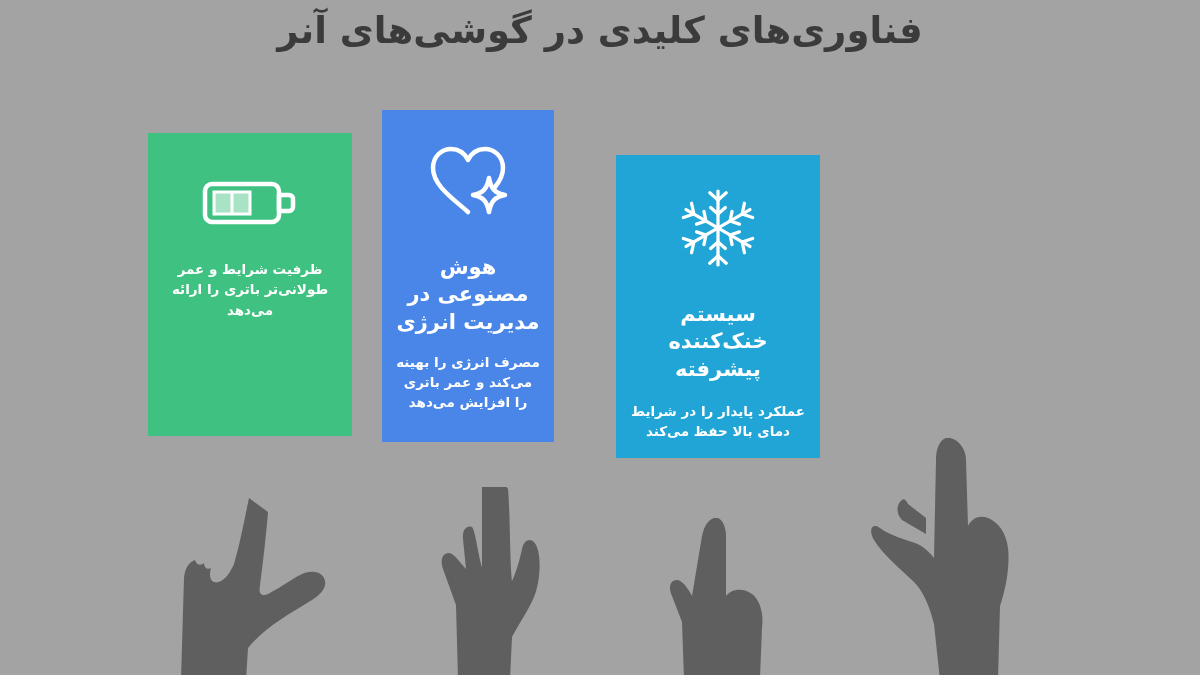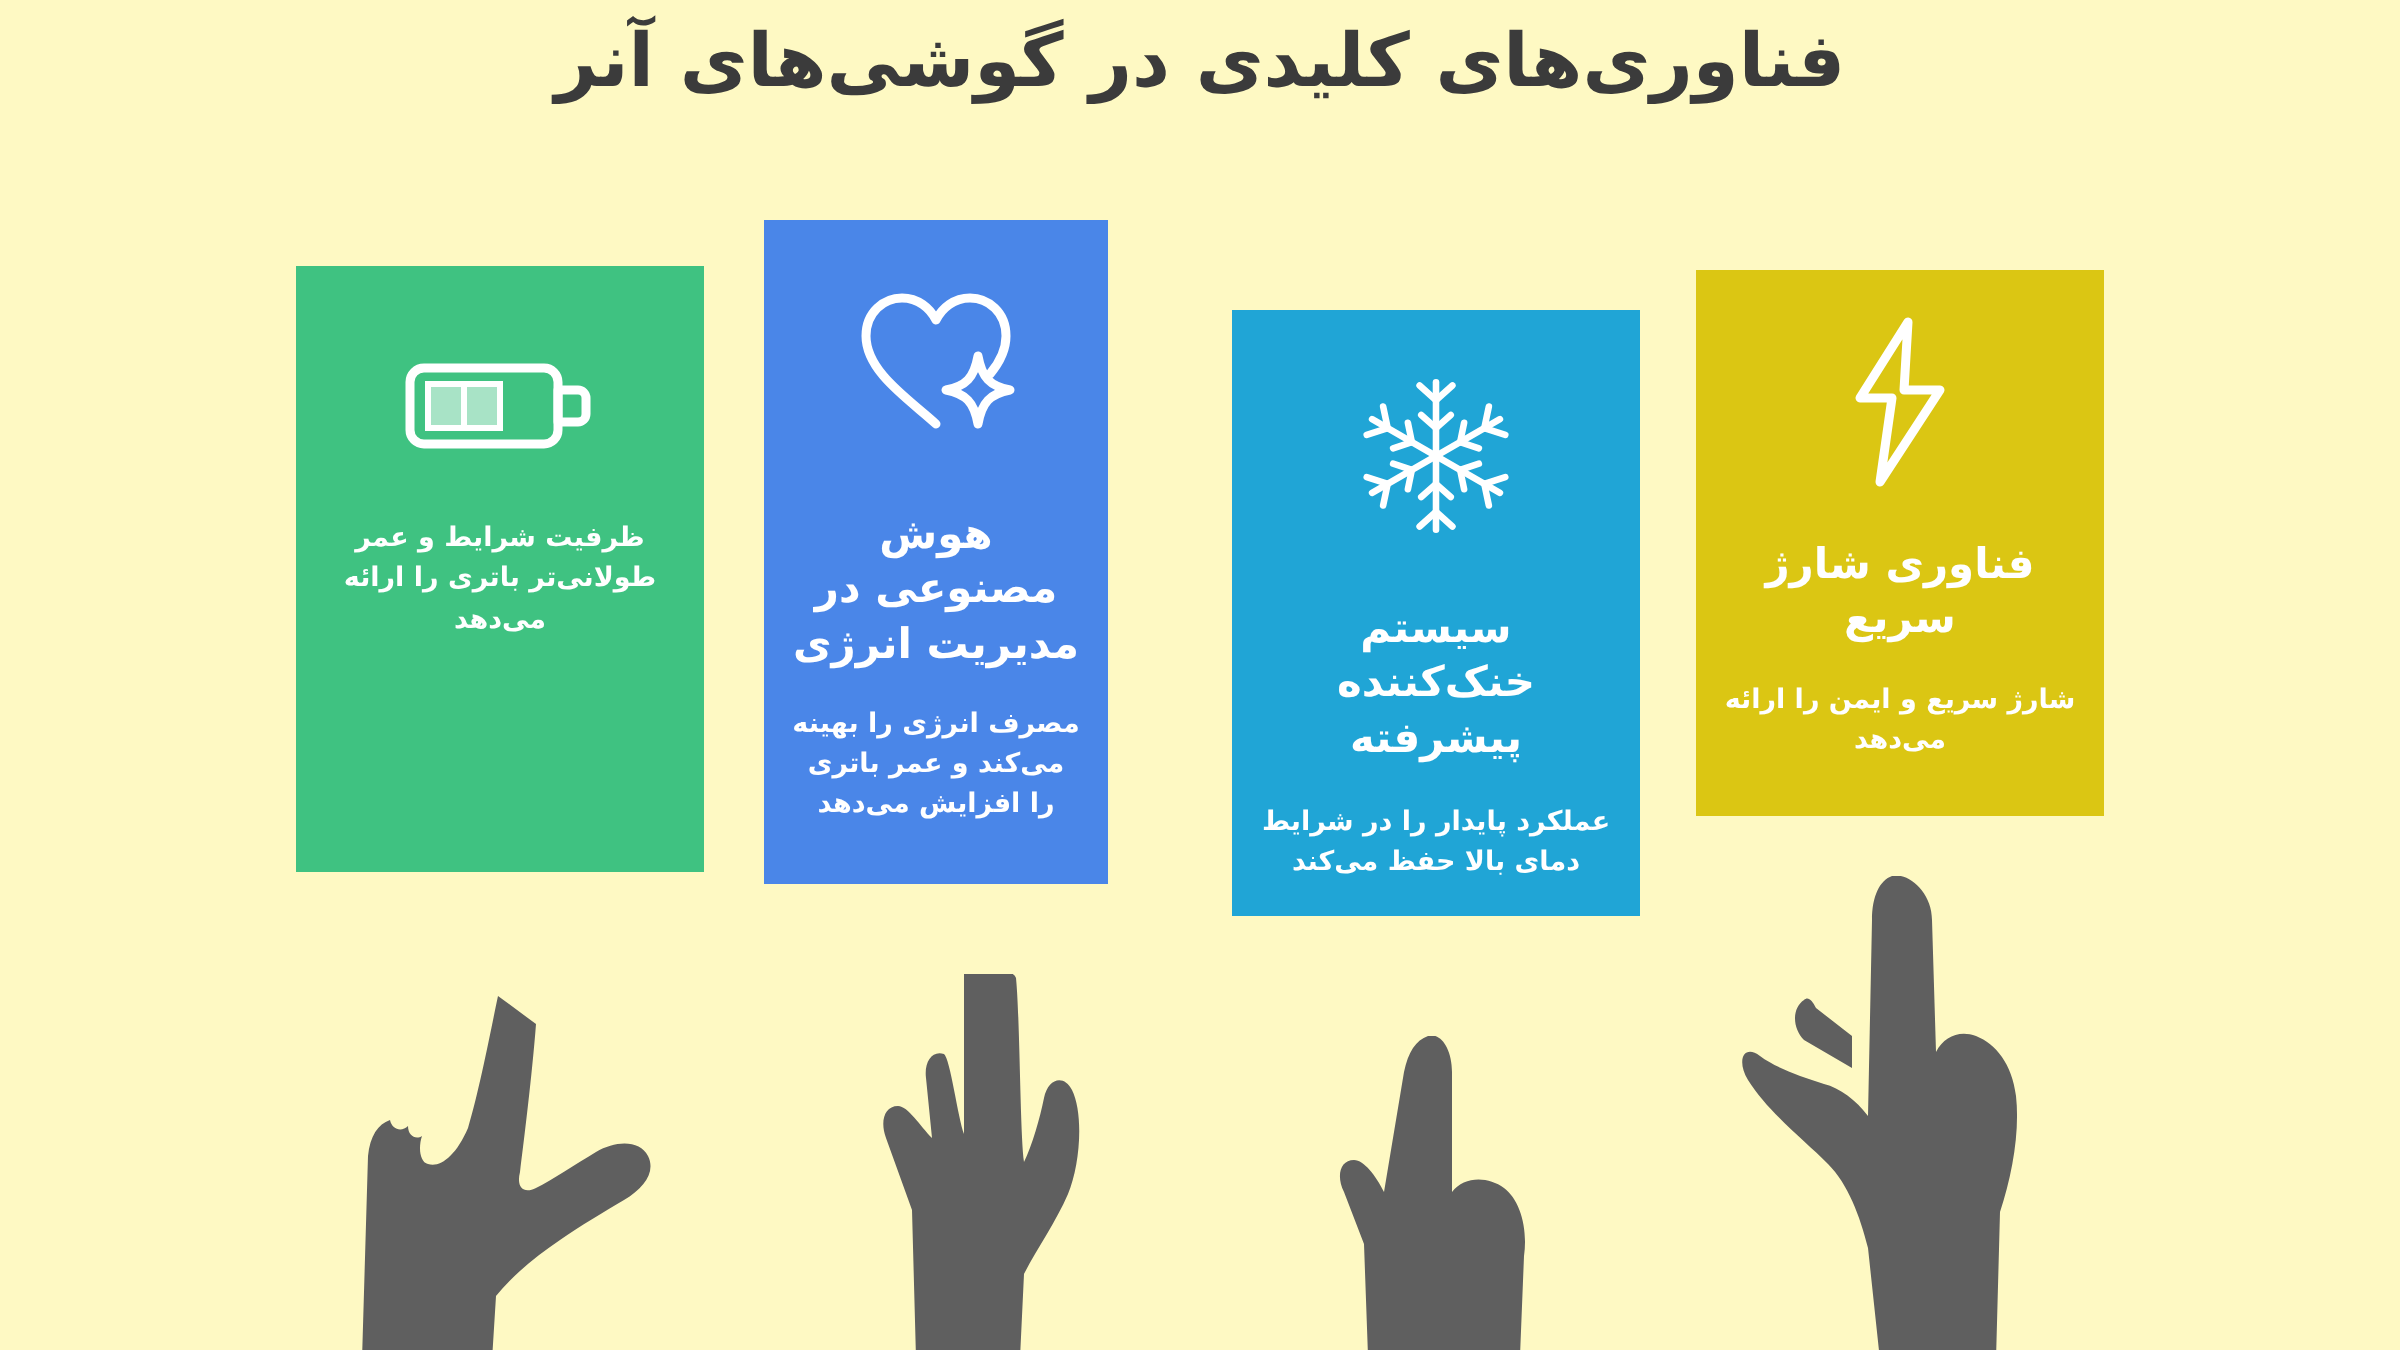--- a/index.html
+++ b/index.html
@@ -13,21 +13,21 @@
     background: #ffffff;
     font-family: "DejaVu Sans", "Liberation Sans", sans-serif;
     overflow: hidden;
     position: relative;
   }
 
   #stage {
     position: relative;
     width: 1200px;
     height: 675px;
-    background: #fef9c3;
+    background: #a3a3a3;
   }
 
   
   .page-title {
     position: absolute;
     top: 8px;
     left: 0;
     width: 1200px;
     text-align: center;
     font-size: 37px;
@@ -192,29 +192,20 @@
             <line x1="50" y1="67" x2="41" y2="75"></line>
             <line x1="50" y1="67" x2="59" y2="75"></line>
           </g>
         </g>
       </svg>
     </div>
     <div class="card-title">سیستم خنک‌کننده پیشرفته</div>
     <div class="card-desc">عملکرد پایدار را در شرایط دمای بالا حفظ می‌کند</div>
   </div>
 
-  <div class="card" id="card-charging" style="background: rgb(219, 198, 19);">
-    <div class="icon-wrap">
-      <svg class="card-icon" width="60" height="88" viewBox="0 0 60 88" aria-hidden="true">
-        <path d="M34 4 L10 42 L26 42 L20 84 L50 38 L32 38 Z" fill="none" stroke="#ffffff" stroke-width="4.5" stroke-linejoin="round" stroke-linecap="round"></path>
-      </svg>
-    </div>
-    <div class="card-title">فناوری شارژ سریع</div>
-    <div class="card-desc">شارژ سریع و ایمن را ارائه می‌دهد</div>
-  </div>
 
   <svg class="hand" id="hand-1" viewBox="0 0 170 182" aria-hidden="true" style="fill: rgb(95, 95, 95);">
     <path d="M73 0 C 70 14, 64 46, 58 66 C 52 80, 44 86, 38 84
              C 34 83, 33 76, 35 70 C 32 72, 28 70, 28 65
              C 25 68, 20 67, 19 62 C 13 64, 9 70, 8 80
              L 5 182 L 70 182 L 72 150 C 80 140, 92 130, 104 122
              C 114 115, 126 108, 136 102 C 146 96, 152 88, 148 80
              C 144 72, 132 72, 122 78 C 112 84, 100 92, 92 96
              C 86 99, 82 96, 84 88 C 86 72, 90 40, 92 14 Z"></path>
   </svg>

